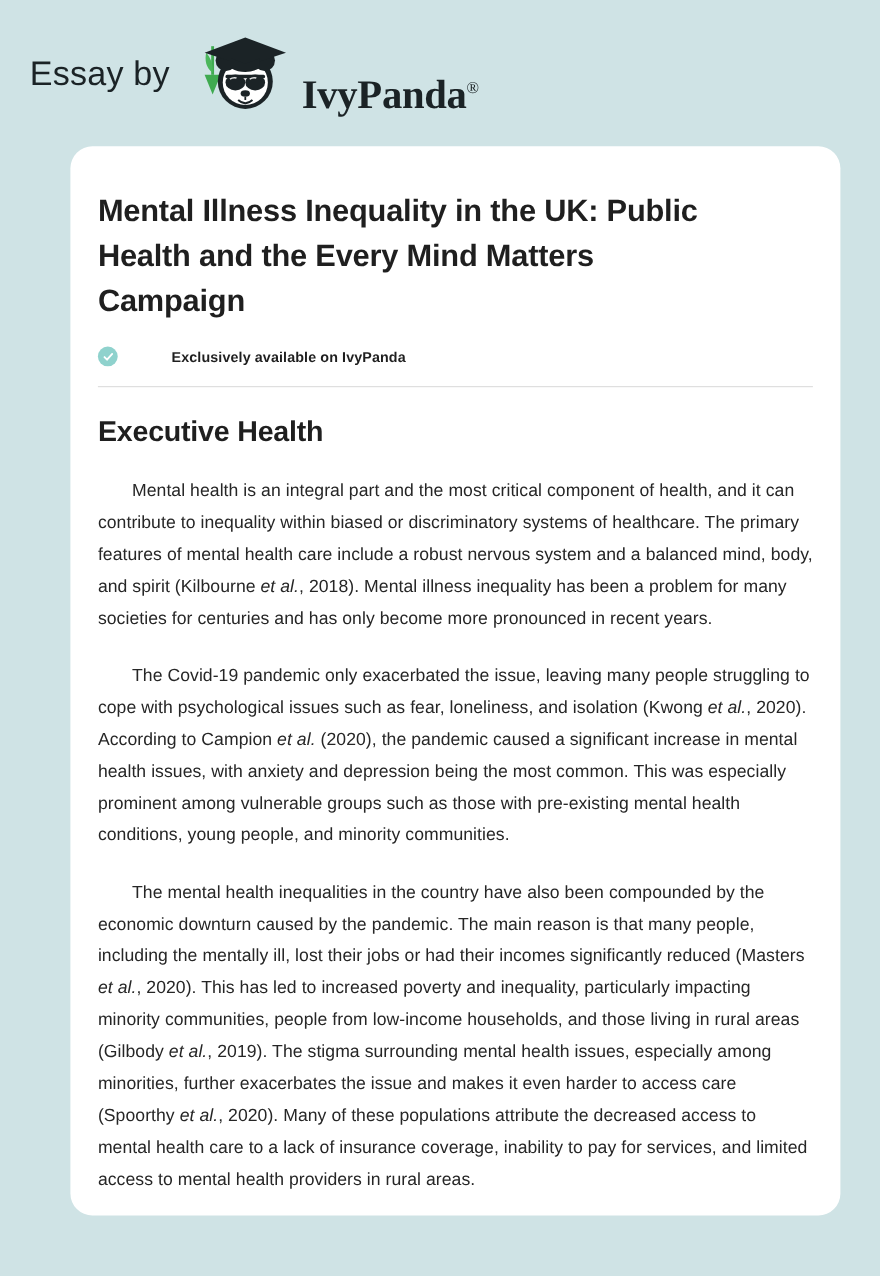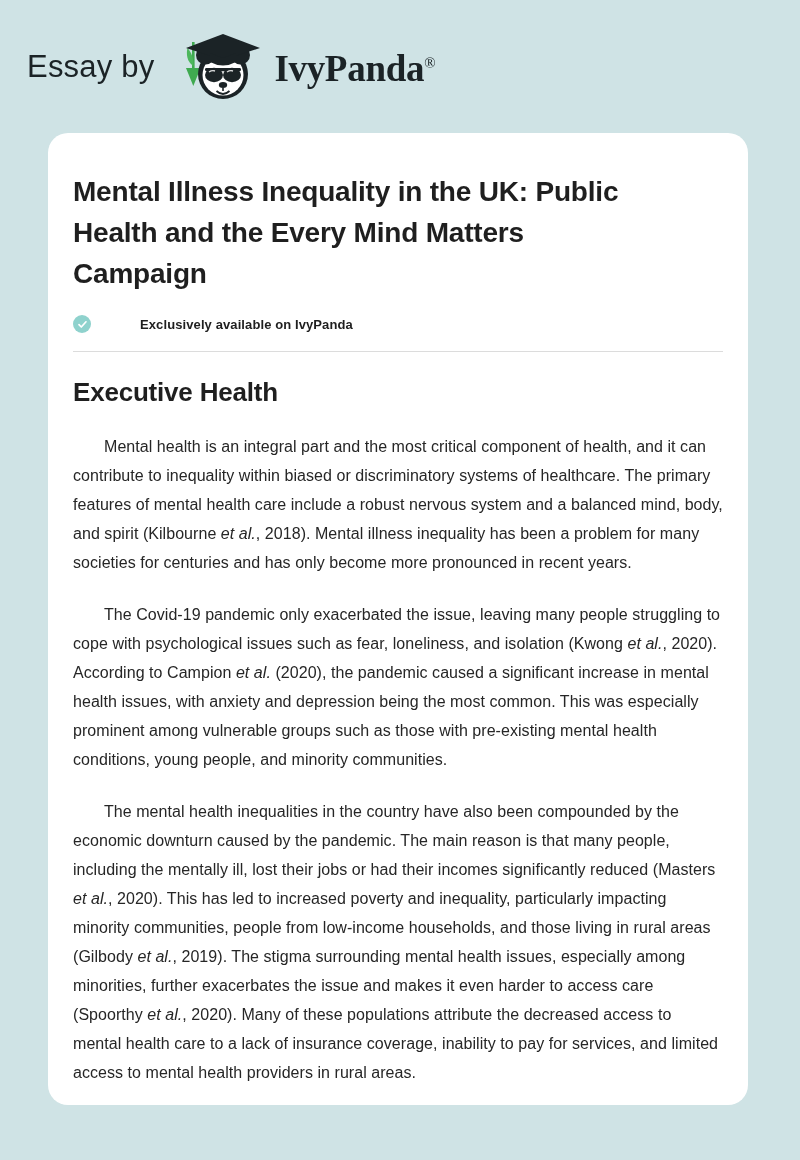--- a/index.html
+++ b/index.html
@@ -45,33 +45,33 @@
     margin-right: 6px;
   }
   .wordmark {
     font-family: "Liberation Serif", serif;
     font-size: 37px;
     font-weight: 700;
     color: #1b2326;
     line-height: 1;
     letter-spacing: -0.3px;
     position: relative;
-    top: 2px;
+    top: 20px;
   }
   .wordmark .reg {
     font-size: 15px;
     vertical-align: super;
     font-weight: 400;
     letter-spacing: 0;
   }
 
   
   .paper {
     position: absolute;
-    left: 48px;
+    left: 64px;
     top: 133px;
     width: 700px;
     height: 972px;
     background: #ffffff;
     border-radius: 20px;
     padding: 38px 25px 0 25px;
     overflow: hidden;
   }
 
   .doc-title {

